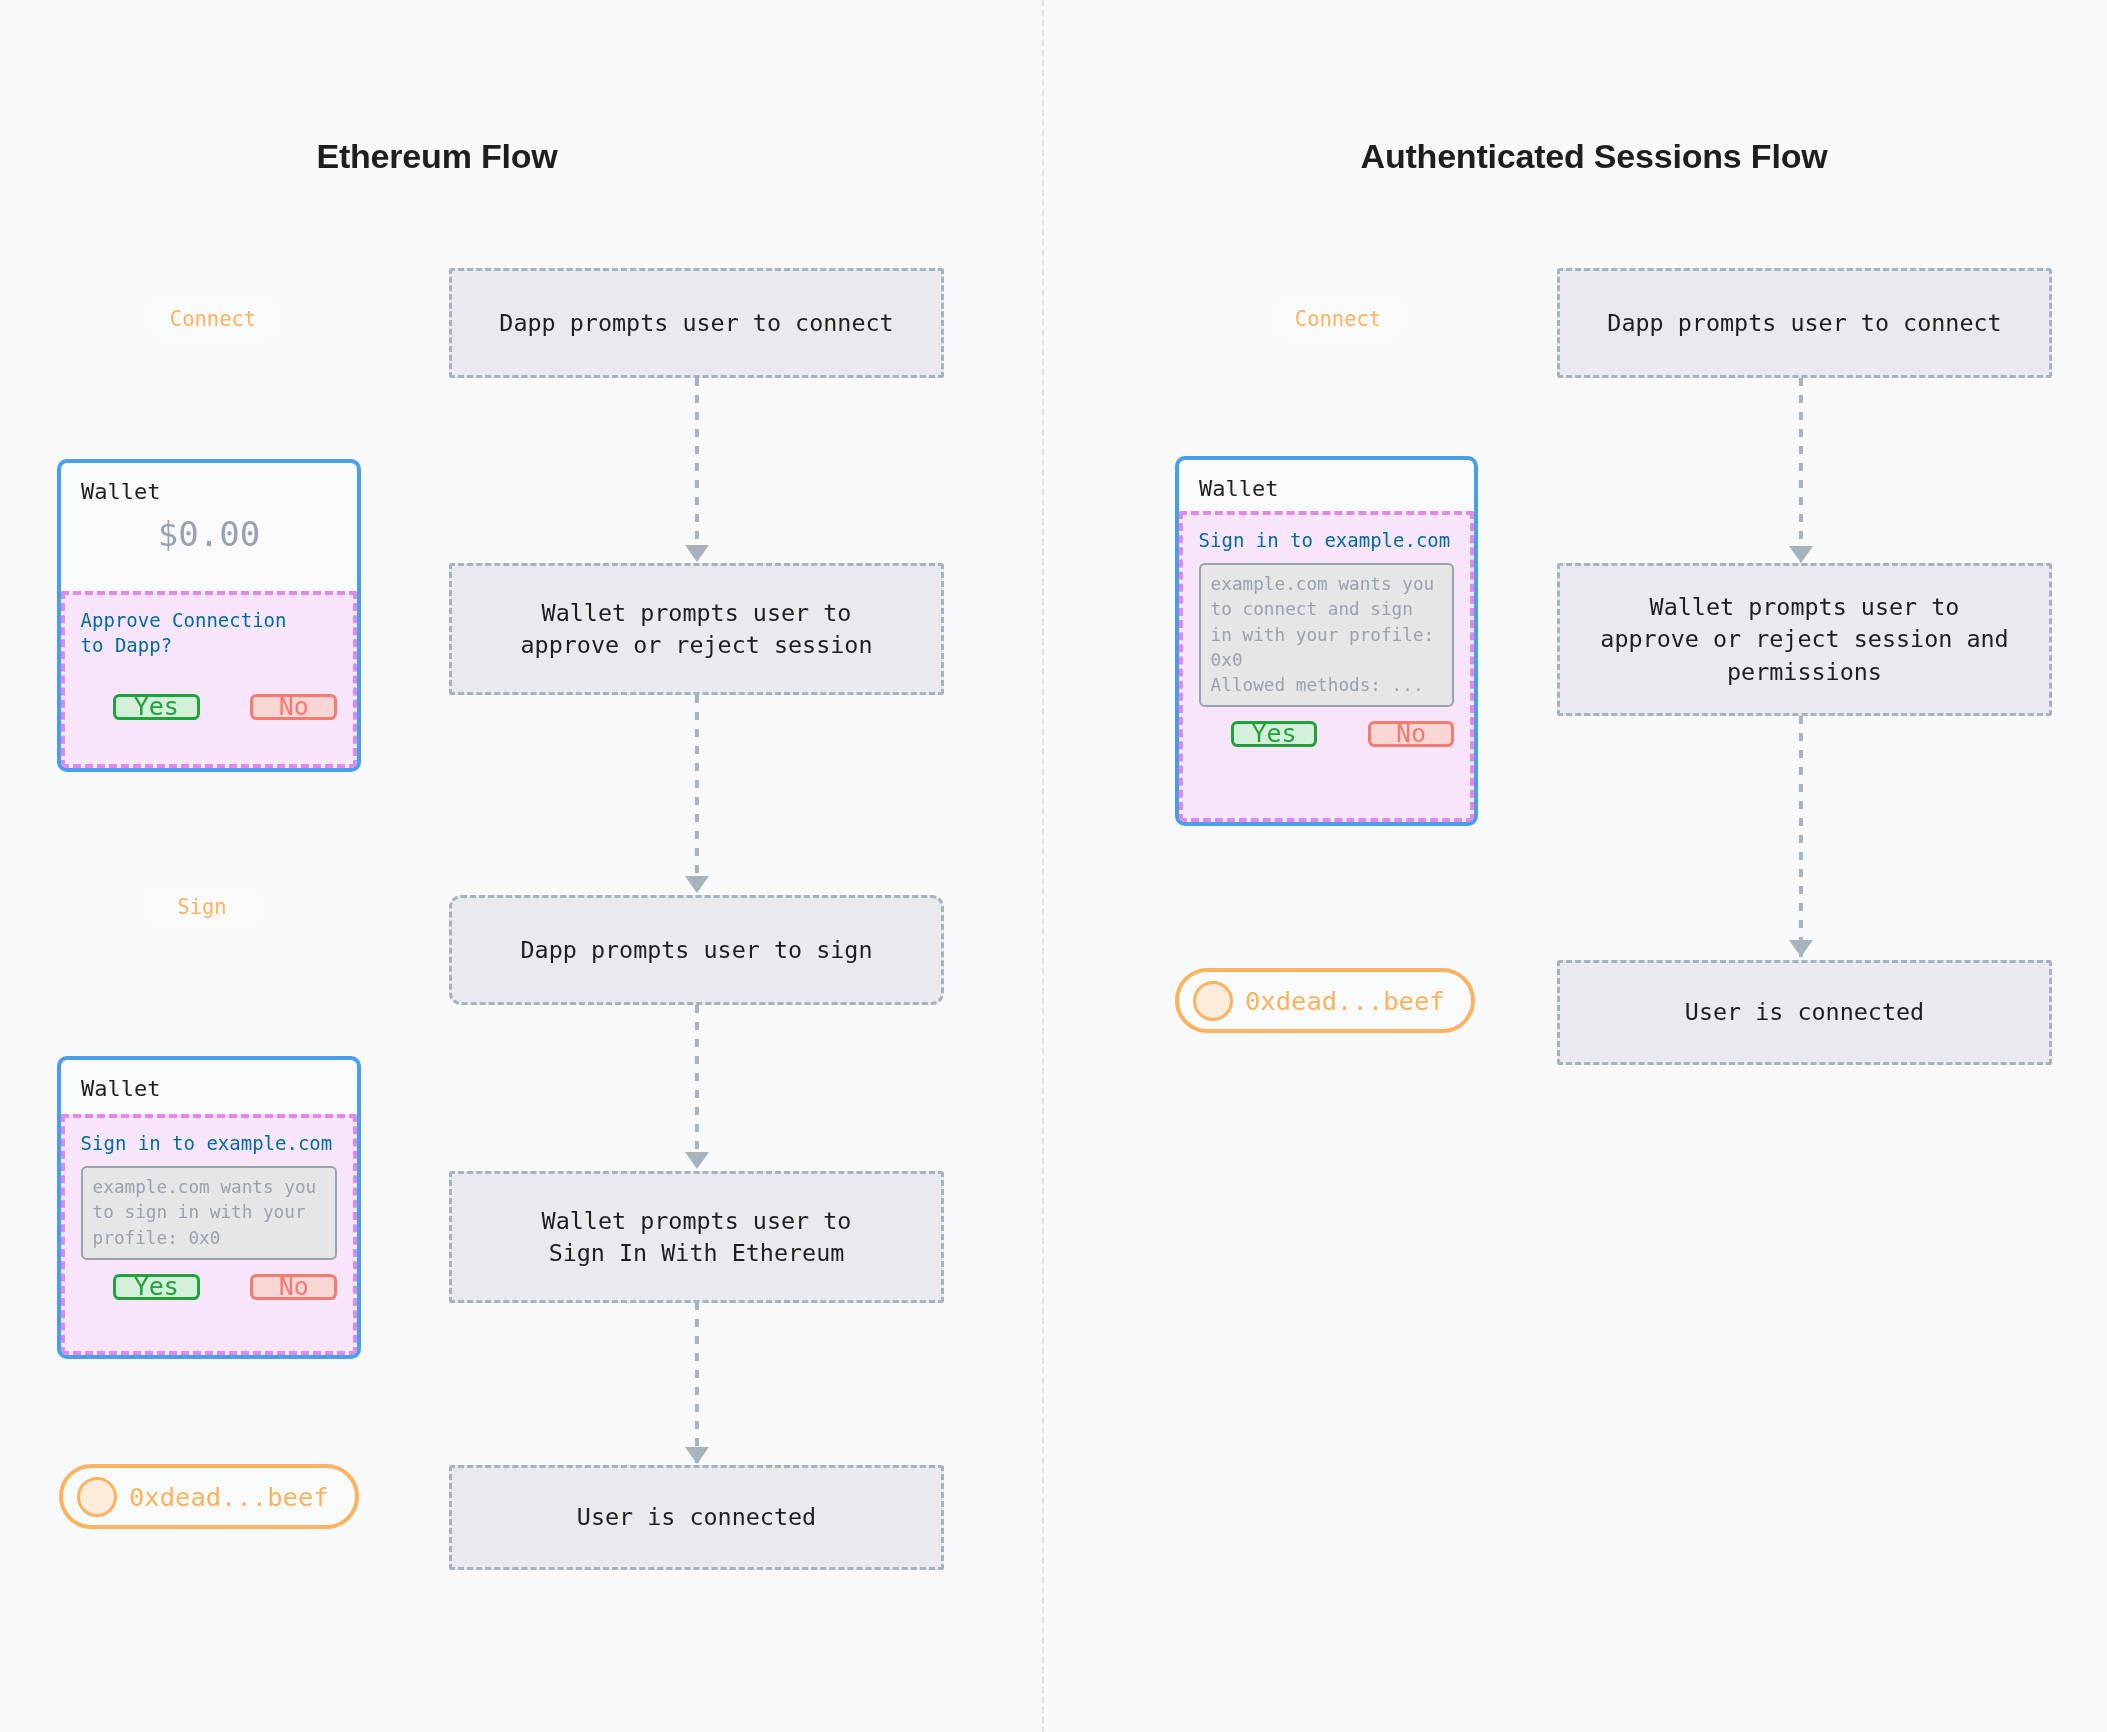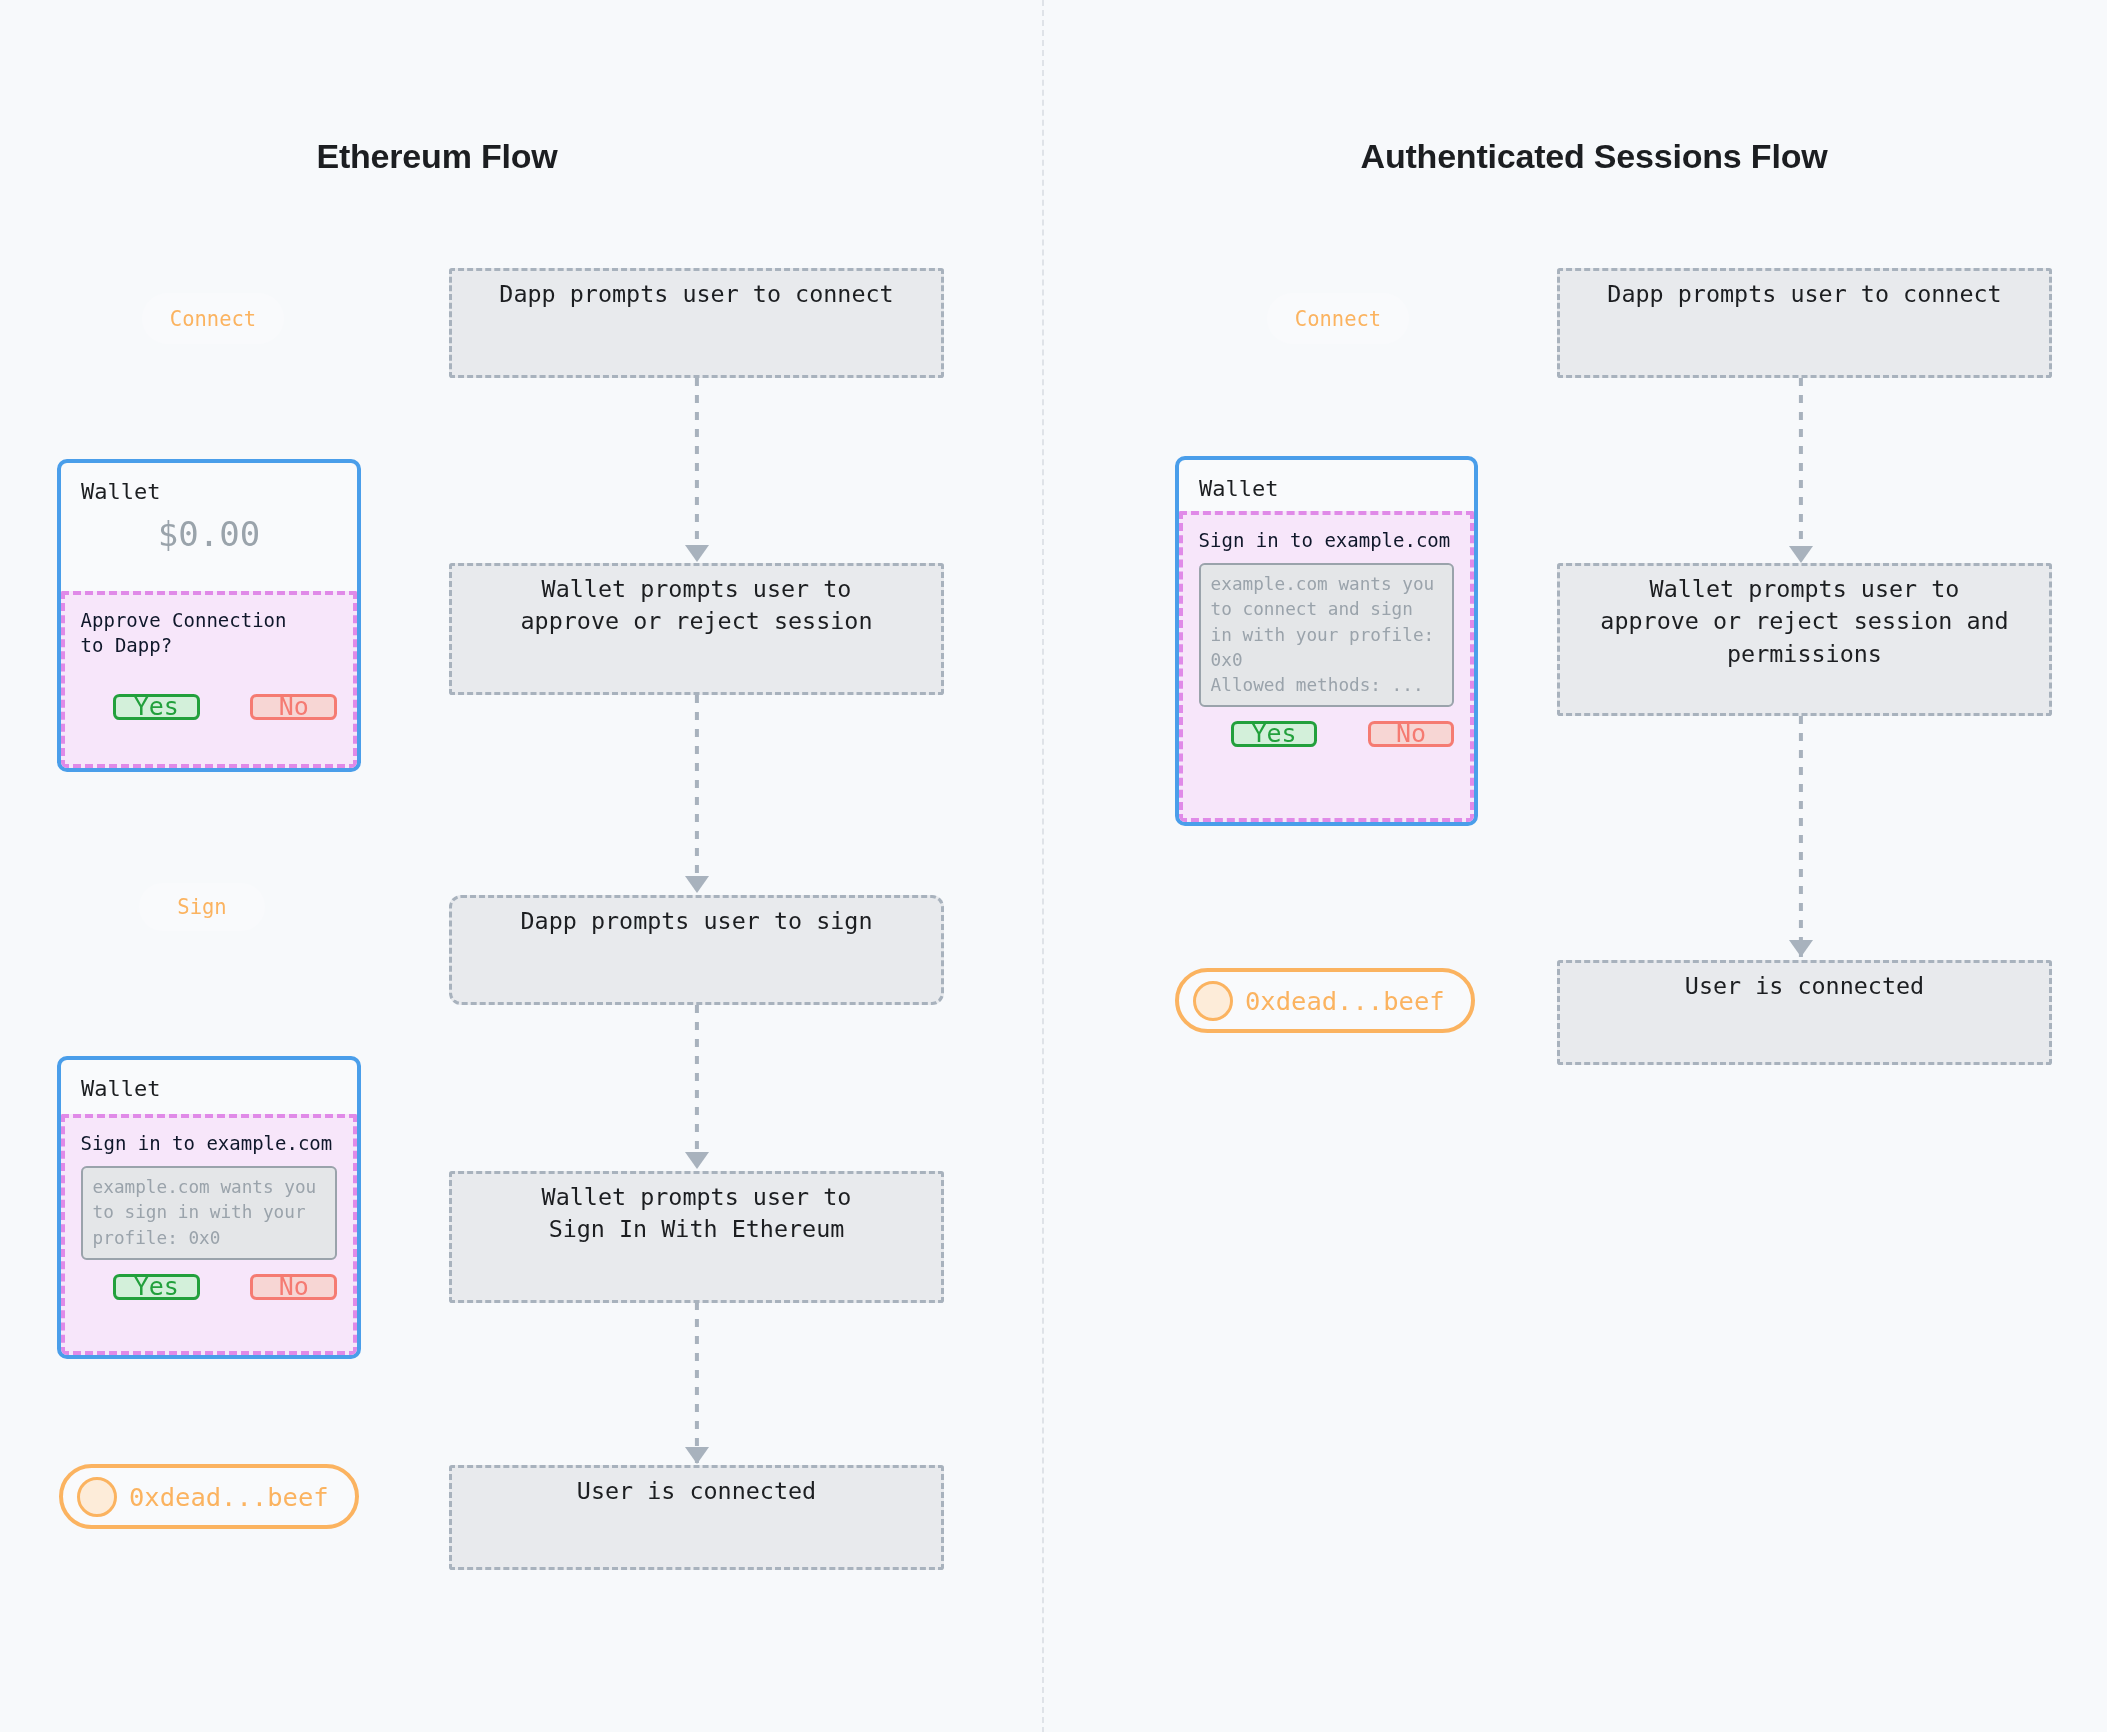--- a/index.html
+++ b/index.html
@@ -41,20 +41,21 @@
     transform: translateX(-50%);
   }
 
   
   .step-box {
     position: absolute;
     background: #e8eaed;
     border: 3.5px dashed #a8b2bd;
     border-radius: 2.8px;
     display: flex;
+    align-items: center;
     justify-content: center;
     box-sizing: border-box;
     padding: 7px 12.7px;
   }
   .step-box .step-text {
     font-family: "DejaVu Sans Mono", "Liberation Mono", monospace;
     font-size: 23.4px;
     line-height: 1.38;
     color: #1c1e21;
     text-align: center;
@@ -161,21 +162,21 @@
     padding: 12.7px 15.6px 15.6px 15.6px;
     position: relative;
   }
   .prompt-area.bordered {
     border: 4.2px dashed #e08ae8;
     border-radius: 1.4px;
   }
   .prompt-title {
     font-family: "DejaVu Sans Mono", "Liberation Mono", monospace;
     font-size: 19px;
-    color: #0f172a;
+    color: #0369a1;
     line-height: 1.35;
     white-space: pre-line;
   }
   .msg-box {
     box-sizing: border-box;
     margin-top: 10px;
     background: #e4e6e8;
     border: 2.8px solid #9aa3ab;
     border-radius: 5.7px;
     padding: 7px 10px;

